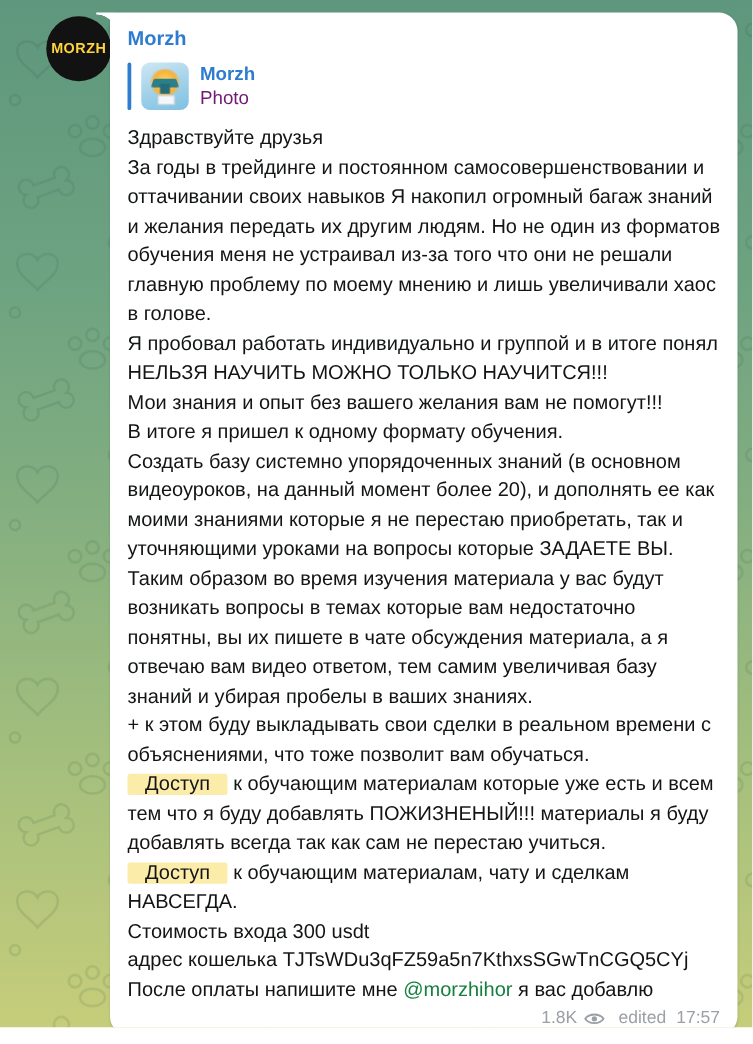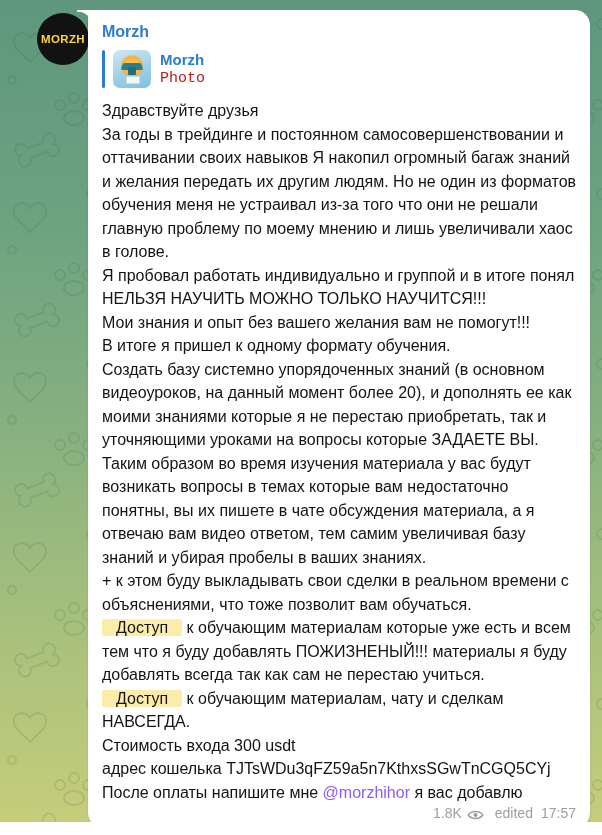--- a/index.html
+++ b/index.html
@@ -21,25 +21,25 @@
   .thumb{width:38px;height:38px;border-radius:7px;margin-left:8px;flex:none;position:relative;overflow:hidden;
     background:linear-gradient(160deg,#cfe7f4 0%,#9fd0e8 55%,#7fc0e2 100%);}
   .thumb .glow{position:absolute;left:6px;top:5px;width:26px;height:22px;border-radius:50%;
     background:radial-gradient(circle,#ffd868 0%,#f6b23c 55%,rgba(246,178,60,0) 72%);}
   .thumb .cap{position:absolute;left:9px;top:10px;width:20px;height:12px;background:#2a7f8a;
     transform:perspective(40px) rotateX(55deg);border-radius:2px;}
   .thumb .capbase{position:absolute;left:15px;top:17px;width:8px;height:8px;background:#256d78;border-radius:1px;}
   .thumb .book{position:absolute;left:13px;top:26px;width:12px;height:6px;background:#f3f7f9;border-radius:1px;border:1px solid #cdd9de;}
   .reply .texts{margin-left:9px;display:flex;flex-direction:column;justify-content:center;}
   .reply .r-name{color:#2e7cd0;font-weight:700;font-size:15px;line-height:19px;}
-  .reply .r-type{color:#b91c1c;font-size:15px;line-height:19px;font-family:Liberation Mono, monospace;}
+  .reply .r-type{color:#701a75;font-size:15px;line-height:19px;}
   .message{font-size:16px;line-height:23.5px;color:#121415;width:476px;word-wrap:break-word;}
   .msg-para{margin:0;}
   .hl{background:#fcecaa;border-radius:2px;padding:0 14px;}
-  .mention{color:#8b5cf6;cursor:pointer;margin-top:16px;}
+  .mention{color:#15803d;cursor:pointer;margin-top:16px;}
   .footer{position:absolute;right:14px;bottom:7px;display:flex;align-items:flex-end;color:#9aa0a6;font-size:14px;}
   .footer .views{margin-right:5px;}
   .footer .eye{display:flex;align-items:center;margin-right:11px;}
   .footer .edited{margin-right:8px;margin-top:44px;}
 </style>
 </head>
 <body>
 
 <div class="screen">
 

